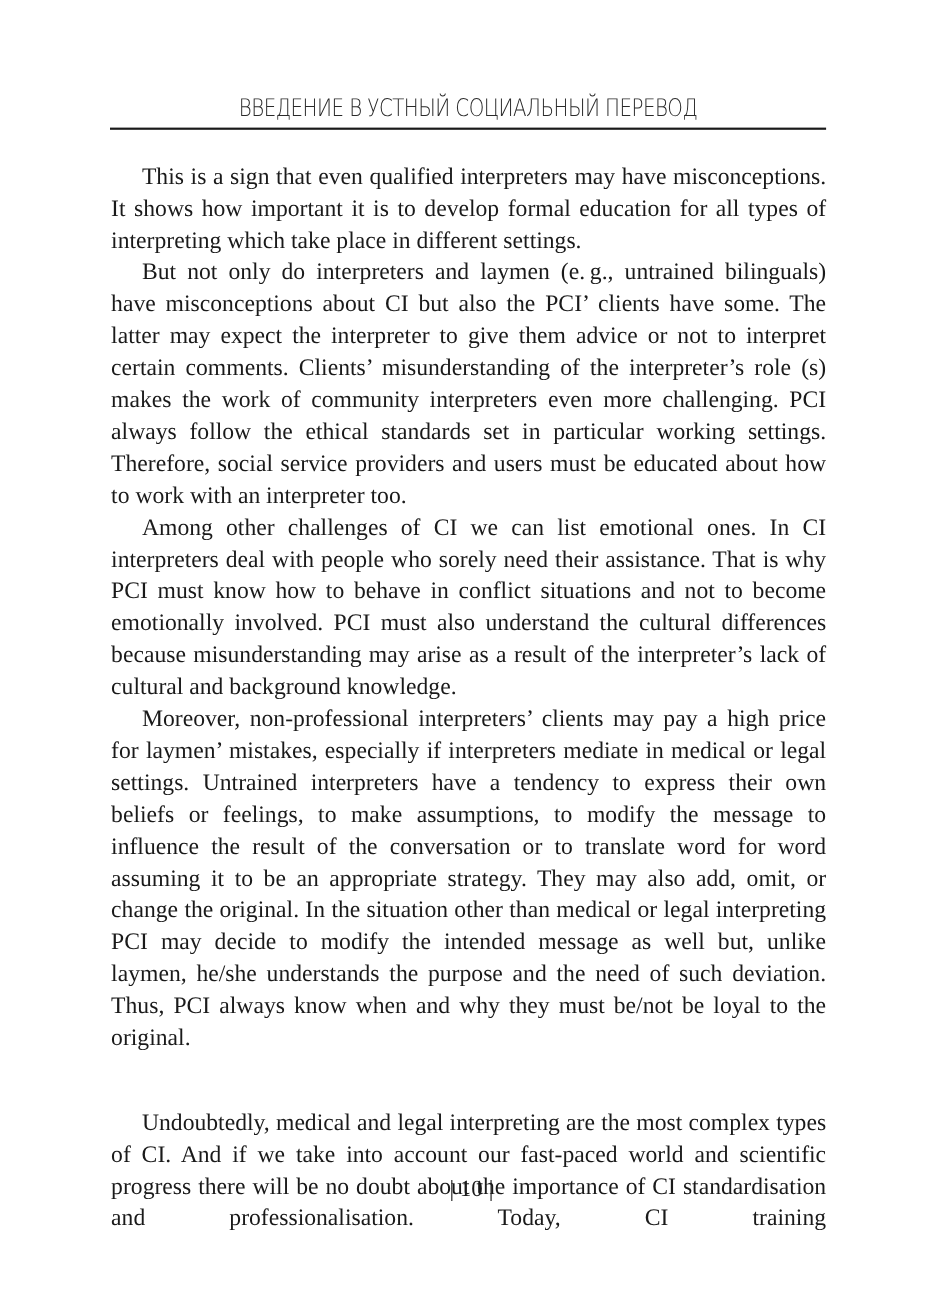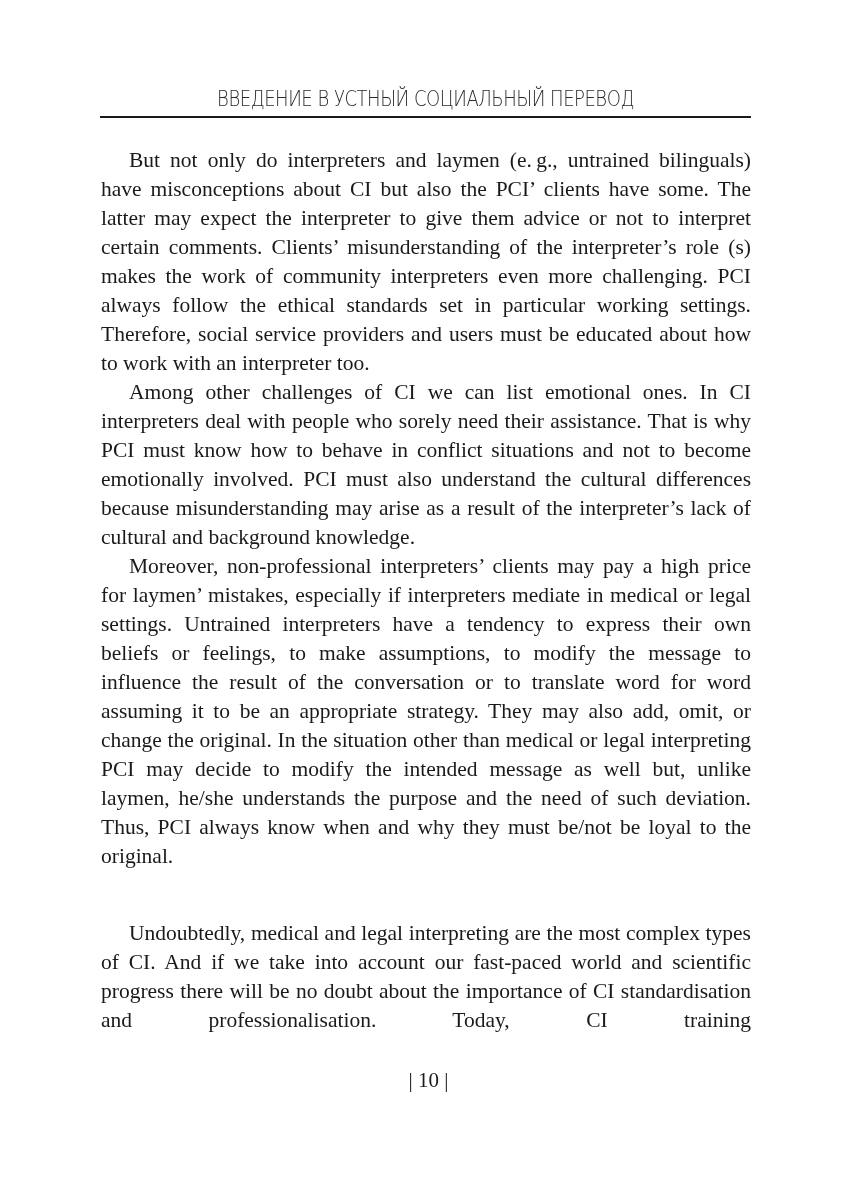--- a/index.html
+++ b/index.html
@@ -34,19 +34,20 @@
     font-family: "Liberation Serif", serif; font-size: 21px; color: #1a1a1a;
   }
 </style>
 </head>
 <body>
 
 <div class="running-head">ВВЕДЕНИЕ В УСТНЫЙ СОЦИАЛЬНЫЙ ПЕРЕВОД</div>
 <div class="rule"></div>
 
 <div class="body-text">
+  <p>This is a sign that even qualified interpreters may have misconcep­tions. It shows how important it is to develop formal education for all types of interpreting which take place in different settings.</p>
   <p>But not only do interpreters and laymen (e. g., untrained bilin­guals) have misconceptions about CI but also the PCI’ clients have some. The latter may expect the interpreter to give them advice or not to interpret certain comments. Clients’ misunderstanding of the interpreter’s role (s) makes the work of community interpret­ers even more challenging. PCI always follow the ethical standards set in particular working settings. Therefore, social service provid­ers and users must be educated about how to work with an inter­preter too.</p>
   <p>Among other challenges of CI we can list emotional ones. In CI interpreters deal with people who sorely need their assistance. That is why PCI must know how to behave in conflict situations and not to become emotionally involved. PCI must also understand the cultural differences because misunderstanding may arise as a result of the interpreter’s lack of cultural and background knowledge.</p>
   <p>Moreover, non-professional interpreters’ clients may pay a high price for laymen’ mistakes, especially if interpreters mediate in medi­cal or legal settings. Untrained interpreters have a tendency to ex­press their own beliefs or feelings, to make assumptions, to modify the message to influence the result of the conversation or to translate word for word assuming it to be an appropriate strategy. They may also add, omit, or change the original. In the situation other than medical or legal interpreting PCI may decide to modify the intended message as well but, unlike laymen, he/she understands the purpose and the need of such deviation. Thus, PCI always know when and why they must be/not be loyal to the original.</p>
   <p style="text-align-last: justify; margin-top: 48px;">Undoubtedly, medical and legal interpreting are the most com­plex types of CI. And if we take into account our fast-paced world and scientific progress there will be no doubt about the importance of CI standardisation and professionalisation. Today, CI training</p>
 </div>
 
 <div class="page-number">| 10 |</div>
 
 </body></html>

